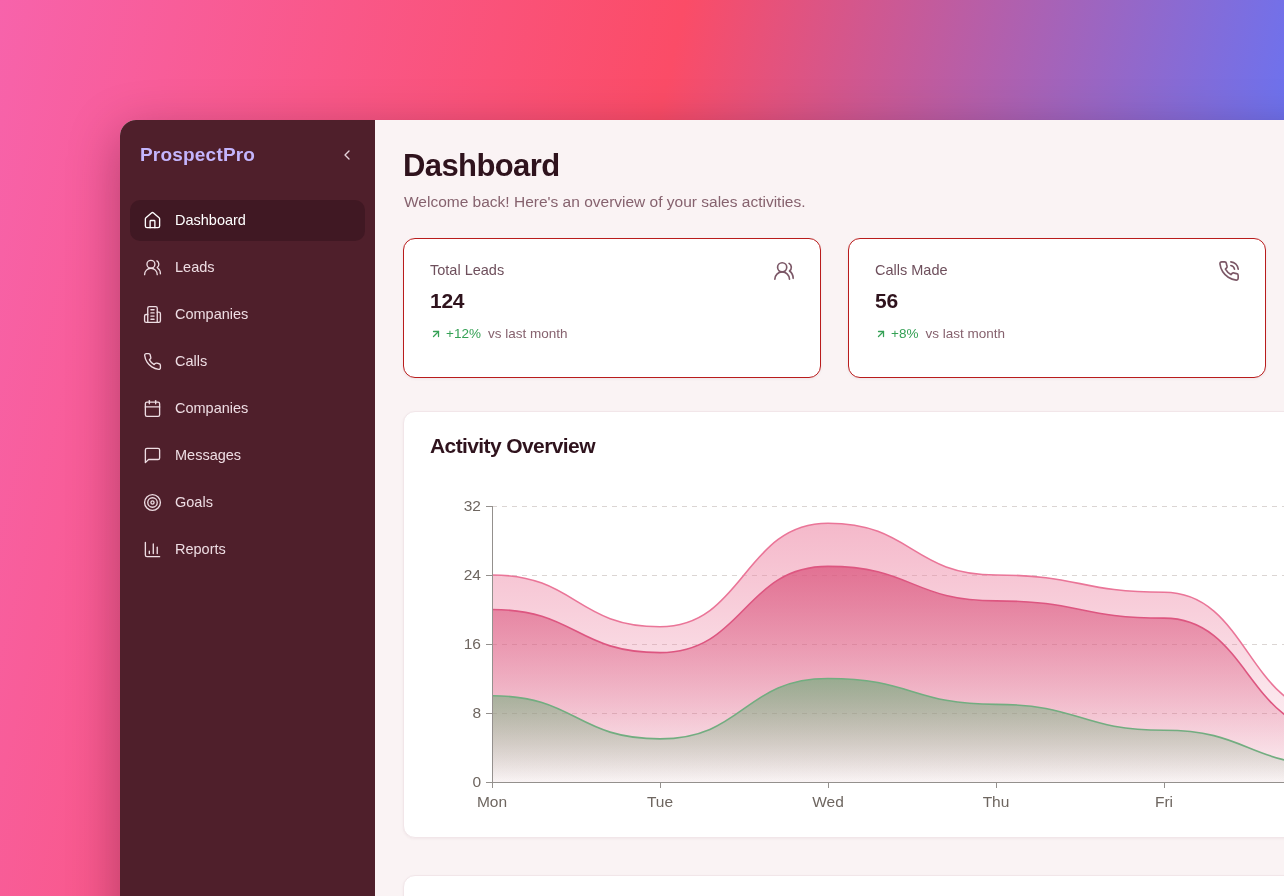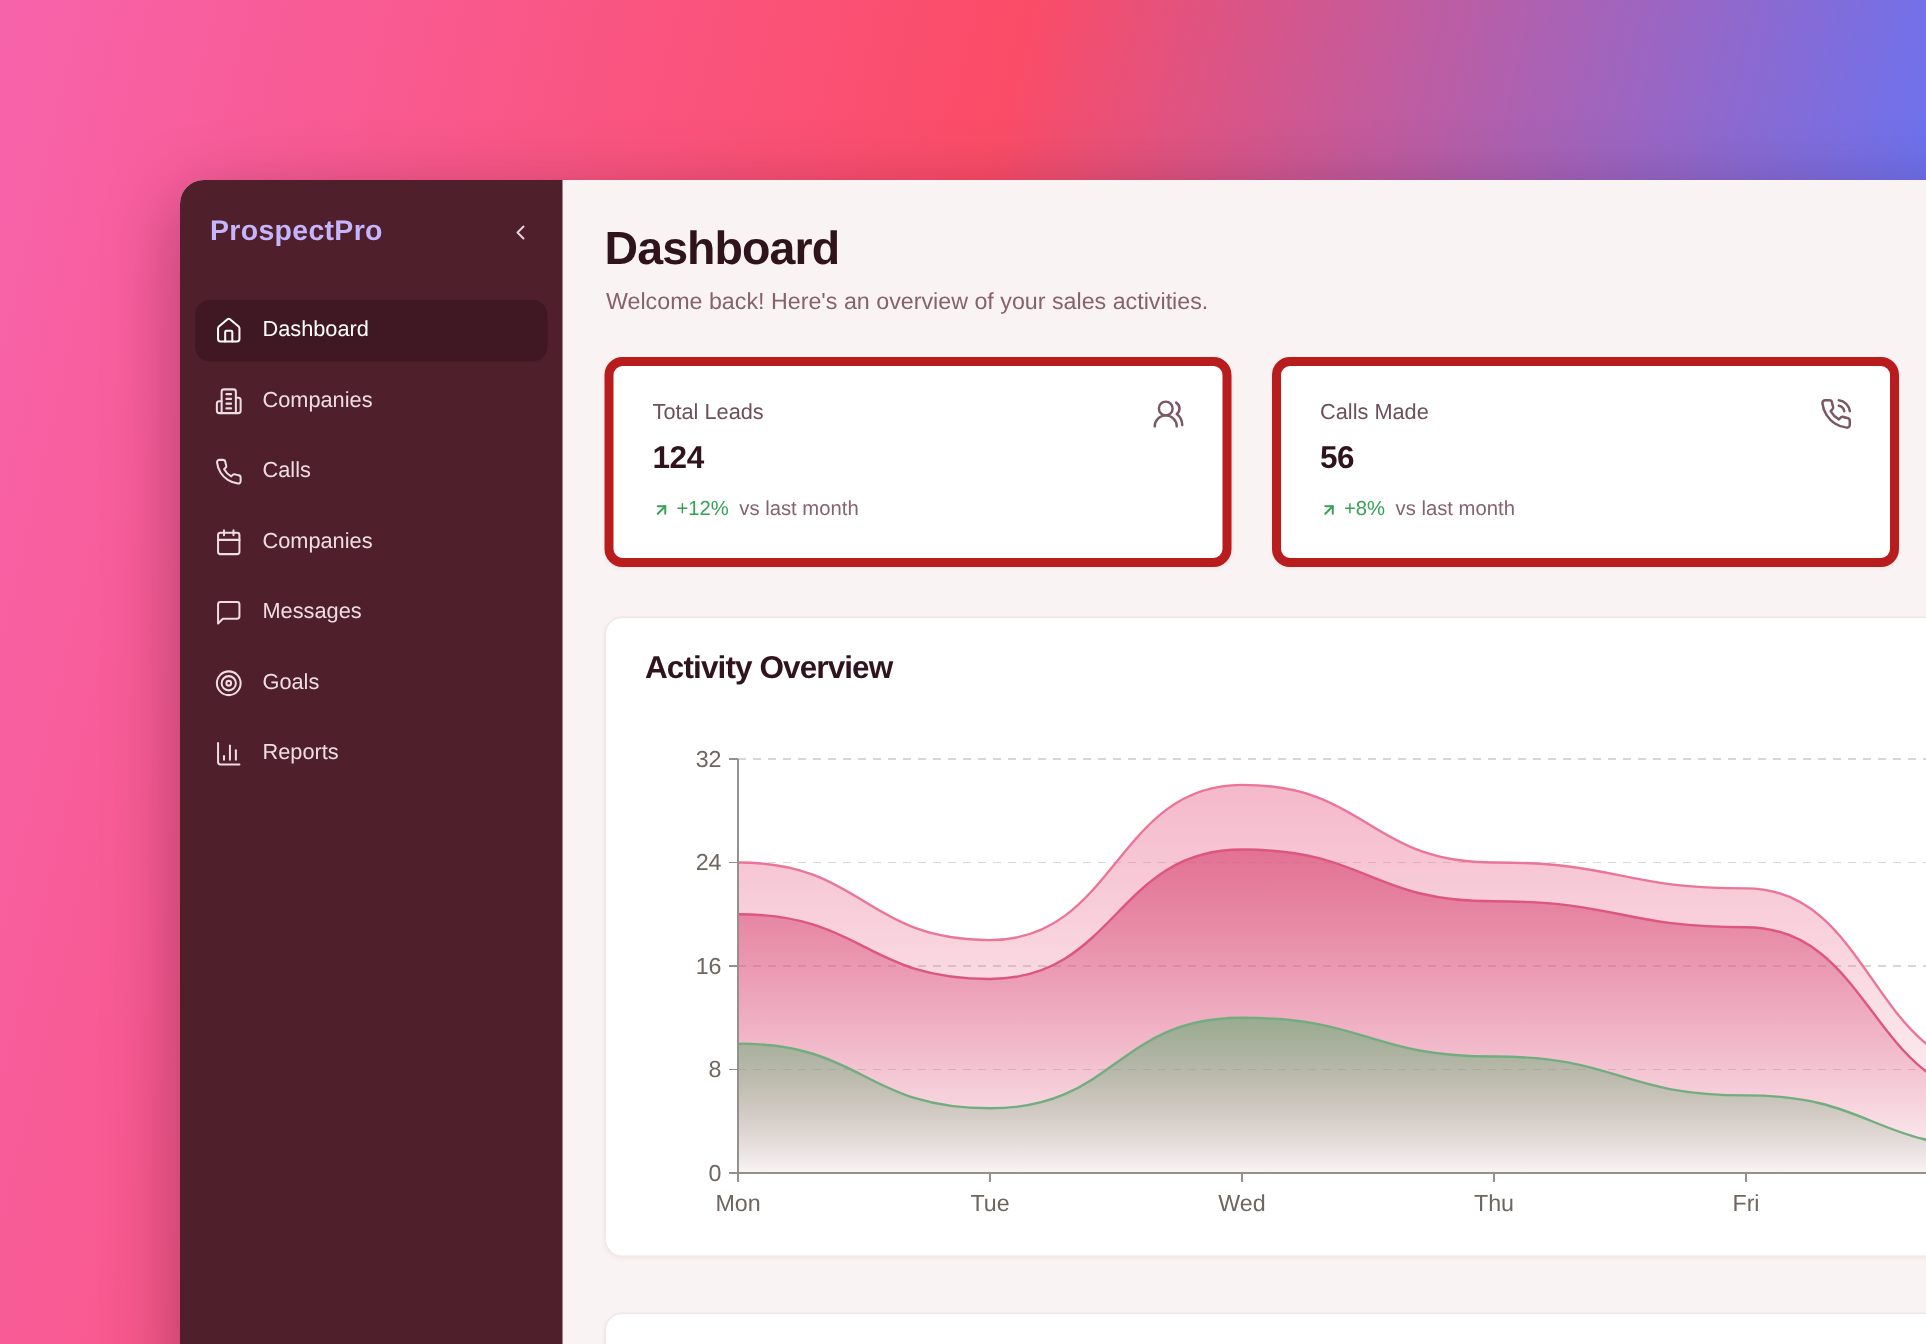--- a/index.html
+++ b/index.html
@@ -26,27 +26,27 @@
   .nav-item{display:flex;align-items:center;gap:13px;height:41px;margin-bottom:6px;
     padding:0 13px;border-radius:10px;font-size:14.5px;color:#eedde3;cursor:pointer;}
   .nav-item.active{background:#401823;color:#ffffff;}
   .nav-item .nav-label{line-height:1;}
   
   .main{flex:1;padding:28px 0 0 28px;box-sizing:border-box;}
   .page-title{margin:0;font-size:31px;font-weight:800;color:#2f131d;letter-spacing:-.6px;}
   .page-sub{margin:9px 0 0 1px;font-size:15.5px;color:#86626e;}
   .stats-row{display:flex;gap:27px;margin-top:27px;}
   .stat-card{width:418px;height:140px;box-sizing:border-box;background:#fff;
-    border:6px solid #b91c1c;border-radius:12px;padding:23px 26px;position:relative;
+    border:1px solid #b91c1c;border-radius:12px;padding:23px 26px;position:relative;
     box-shadow:0 1px 3px rgba(70,20,45,.06);}
   .stat-label{font-size:14.5px;color:#6e4f5c;}
   .stat-icon{position:absolute;top:21px;right:25px;color:#7b5766;}
   .stat-value{margin-top:11px;font-size:21px;font-weight:800;color:#2f131d;letter-spacing:-.3px;}
   .stat-trend{margin-top:13px;font-size:13.5px;display:flex;align-items:center;gap:7px;}
-  .trend-up{color:#35a155;display:flex;align-items:flex-end;gap:4px;font-weight:500;}
+  .trend-up{color:#35a155;display:flex;align-items:center;gap:4px;font-weight:500;}
   .trend-note{color:#86626e;}
   
   .chart-card{margin-top:33px;width:1290px;height:427px;box-sizing:border-box;background:#fff;
     border:1px solid #f2e6e9;border-radius:12px;padding:22px 0 0 26px;
     box-shadow:0 1px 3px rgba(70,20,45,.05);}
   .chart-title{margin:0;font-size:21px;font-weight:700;color:#2f131d;letter-spacing:-.6px;}
   .chart-svg{display:block;margin-top:14px;}
   .chart-svg text{font-family:"Liberation Sans",sans-serif;font-size:15.5px;fill:#6e6660;}
   
   .bottom-card{margin-top:37px;width:1290px;height:140px;background:#fff;
@@ -66,20 +66,28 @@
           </svg>
         </button>
     </div>
     <nav id="nav">
         <div class="nav-item active">
           <svg viewBox="0 0 24 24" width="19" height="19" fill="none" stroke="currentColor" stroke-width="1.7" stroke-linecap="round" stroke-linejoin="round">
             <path d="M15 21v-8a1 1 0 0 0-1-1h-4a1 1 0 0 0-1 1v8"></path>
             <path d="M3 10a2 2 0 0 1 .709-1.528l7-6a2 2 0 0 1 2.582 0l7 6A2 2 0 0 1 21 10v9a2 2 0 0 1-2 2H5a2 2 0 0 1-2-2z"></path>
           </svg>
           <span class="nav-label">Dashboard</span>
+        </div>
+        <div class="nav-item">
+          <svg viewBox="0 0 24 24" width="19" height="19" fill="none" stroke="currentColor" stroke-width="1.7" stroke-linecap="round" stroke-linejoin="round">
+            <path d="M18 21a8 8 0 0 0-16 0"></path>
+            <circle cx="10" cy="8" r="5"></circle>
+            <path d="M22 20c0-3.37-2-6.5-4-8a5 5 0 0 0-.45-8.3"></path>
+          </svg>
+          <span class="nav-label">Leads</span>
         </div>
         <div class="nav-item">
           <svg viewBox="0 0 24 24" width="19" height="19" fill="none" stroke="currentColor" stroke-width="1.7" stroke-linecap="round" stroke-linejoin="round">
             <path d="M6 22V4a2 2 0 0 1 2-2h8a2 2 0 0 1 2 2v18Z"></path>
             <path d="M6 12H4a2 2 0 0 0-2 2v6a2 2 0 0 0 2 2h2"></path>
             <path d="M18 9h2a2 2 0 0 1 2 2v9a2 2 0 0 1-2 2h-2"></path>
             <path d="M10 6h4"></path>
             <path d="M10 10h4"></path>
             <path d="M10 14h4"></path>
             <path d="M10 18h4"></path>

